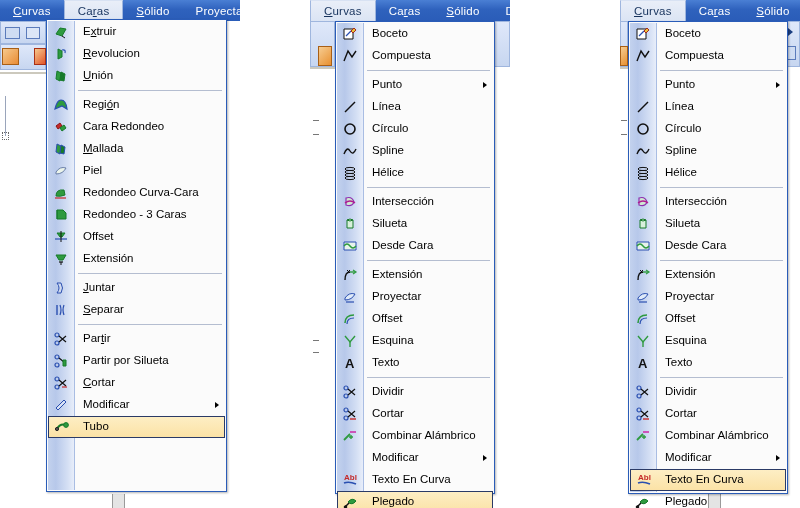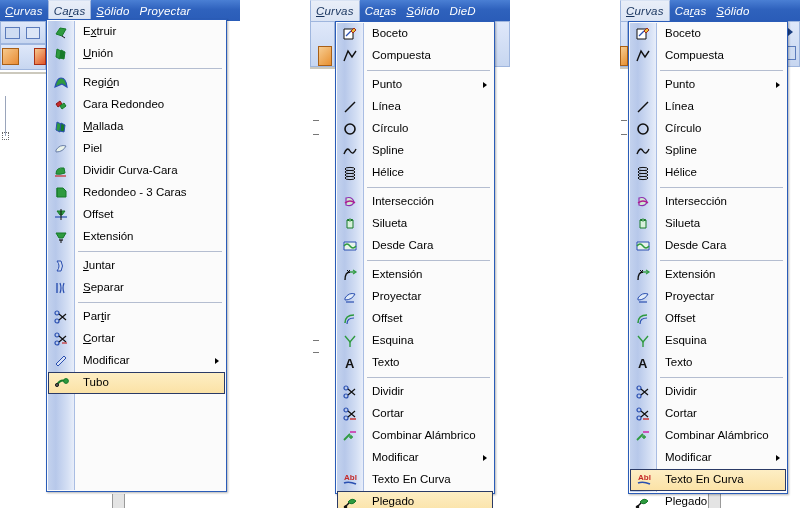--- a/index.html
+++ b/index.html
@@ -18,25 +18,24 @@
     position:absolute;
     left:0;top:0;
     height:21px;
     background:linear-gradient(to bottom,#4a7fd4 0%,#2f62bd 45%,#2a5cb8 100%);
     display:flex;align-items:stretch;
     white-space:nowrap;
     overflow:hidden;
   }
   .mb-item{
     display:flex;align-items:center;
-    padding:0 5px;
+    padding:0 13px;
     color:#ffffff;
     font-size:11.5px;
     letter-spacing:.2px;
-    font-style:italic;
   }
   .mb-item.sel{
     background:linear-gradient(to bottom,#e9eef8 0%,#dbe4f4 100%);
     color:#16325c;
     border-left:1px solid #9fb6de;
     border-right:1px solid #9fb6de;
     border-top:1px solid #d8e2f3;
   }
   .mb-item u{text-decoration:underline;}
   
@@ -163,20 +162,29 @@
           <svg width="16" height="16" viewBox="0 0 16 16">
             <path d="M3 10 L7 4 L13 5 L9 12 Z" fill="#2e9a3f" stroke="#167a2a" stroke-width="1"></path>
             <path d="M9 12 L12 14" fill="none" stroke="#111" stroke-width="1"></path>
           </svg>
         </div>
         <div class="lbl"><span>E<u>x</u>truir</span></div>
       </div>
       <div class="mi">
         <div class="ico">
           <svg width="16" height="16" viewBox="0 0 16 16">
+            <path d="M5 3 L5 13 L9 11 L9 5 Z" fill="#2e9a3f" stroke="#167a2a" stroke-width="1"></path>
+            <path d="M9 4 Q13 3 12 7" fill="none" stroke="#2a4fb0" stroke-width="1.2"></path>
+          </svg>
+        </div>
+        <div class="lbl"><span><u>R</u>evolucion</span></div>
+      </div>
+      <div class="mi">
+        <div class="ico">
+          <svg width="16" height="16" viewBox="0 0 16 16">
             <path d="M4 3 L8 5 L7 13 L3 11 Z" fill="#2e9a3f" stroke="#167a2a" stroke-width="1"></path>
             <path d="M8 4 L12 6 L11 13 L7 12 Z" fill="#167a2a" stroke="#167a2a" stroke-width="1"></path>
           </svg>
         </div>
         <div class="lbl"><span><u>U</u>nión</span></div>
       </div>
       <div class="sep">
         <i></i>
       </div>
       <div class="mi">
@@ -213,21 +221,21 @@
         </div>
         <div class="lbl"><span>Piel</span></div>
       </div>
       <div class="mi">
         <div class="ico">
           <svg width="16" height="16" viewBox="0 0 16 16">
             <path d="M3 11 Q3 4 11 5 L12 10 Q7 12 3 11 Z" fill="#2e9a3f" stroke="#167a2a" stroke-width="1"></path>
             <path d="M2 13 L13 13" fill="none" stroke="#c52a2a" stroke-width="1.2"></path>
           </svg>
         </div>
-        <div class="lbl"><span>Dividir Curva-Cara</span></div>
+        <div class="lbl"><span>Redondeo Curva-Cara</span></div>
       </div>
       <div class="mi">
         <div class="ico">
           <svg width="16" height="16" viewBox="0 0 16 16">
             <path d="M4 3 L10 3 L13 6 L13 12 L4 12 Z" fill="#2e9a3f" stroke="#167a2a" stroke-width="1"></path>
             <path d="M4 3 L4 12" fill="none" stroke="#167a2a" stroke-width="1"></path>
           </svg>
         </div>
         <div class="lbl"><span>Redondeo - 3 Caras</span></div>
       </div>
@@ -277,20 +285,31 @@
       </div>
       <div class="mi">
         <div class="ico">
           <svg width="16" height="16" viewBox="0 0 16 16">
             <circle cx="4" cy="4" r="2" fill="none" stroke="#2a4fb0" stroke-width="1.2"></circle>
             <circle cx="4" cy="12" r="2" fill="none" stroke="#2a4fb0" stroke-width="1.2"></circle>
             <path d="M6 5 L13 11 M6 11 L13 5" fill="none" stroke="#111" stroke-width="1.2"></path>
           </svg>
         </div>
         <div class="lbl"><span>Par<u>t</u>ir</span></div>
+      </div>
+      <div class="mi">
+        <div class="ico">
+          <svg width="16" height="16" viewBox="0 0 16 16">
+            <circle cx="4" cy="4" r="2" fill="none" stroke="#2a4fb0" stroke-width="1.2"></circle>
+            <circle cx="4" cy="12" r="2" fill="none" stroke="#2a4fb0" stroke-width="1.2"></circle>
+            <path d="M6 5 L11 9" fill="none" stroke="#111" stroke-width="1.2"></path>
+            <path d="M10 7 L13 7 L13 13 L10 13 Z" fill="#2e9a3f" stroke="#167a2a" stroke-width="1"></path>
+          </svg>
+        </div>
+        <div class="lbl"><span>Partir por Silueta</span></div>
       </div>
       <div class="mi">
         <div class="ico">
           <svg width="16" height="16" viewBox="0 0 16 16">
             <circle cx="4" cy="4" r="2" fill="none" stroke="#2a4fb0" stroke-width="1.2"></circle>
             <circle cx="4" cy="12" r="2" fill="none" stroke="#2a4fb0" stroke-width="1.2"></circle>
             <path d="M6 5 L13 11 M6 11 L13 5" fill="none" stroke="#111" stroke-width="1.2"></path>
             <path d="M9 12 L14 12" fill="none" stroke="#c52a2a" stroke-width="1.2"></path>
           </svg>
         </div>

